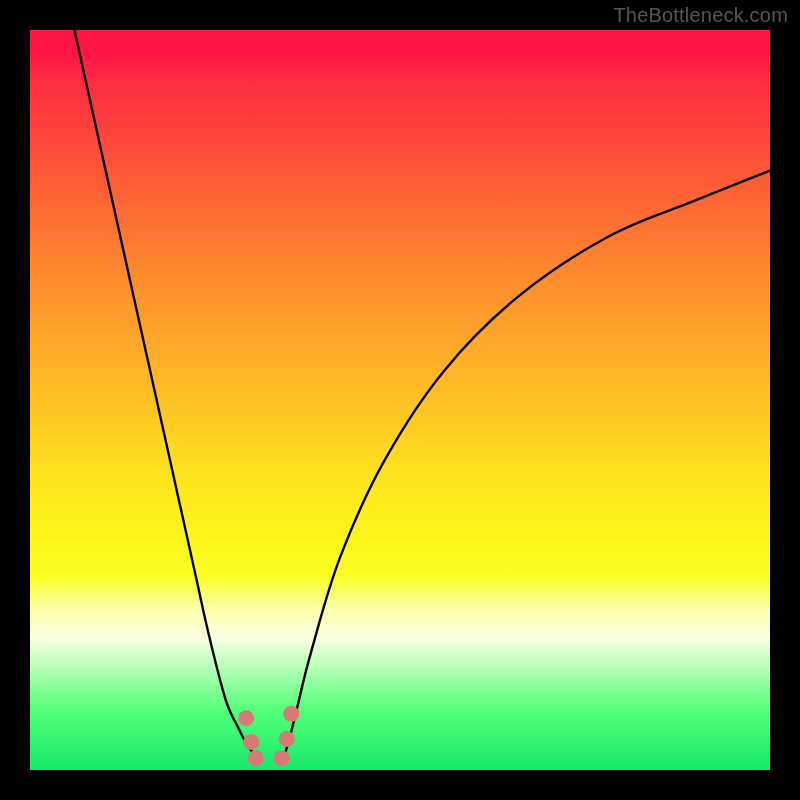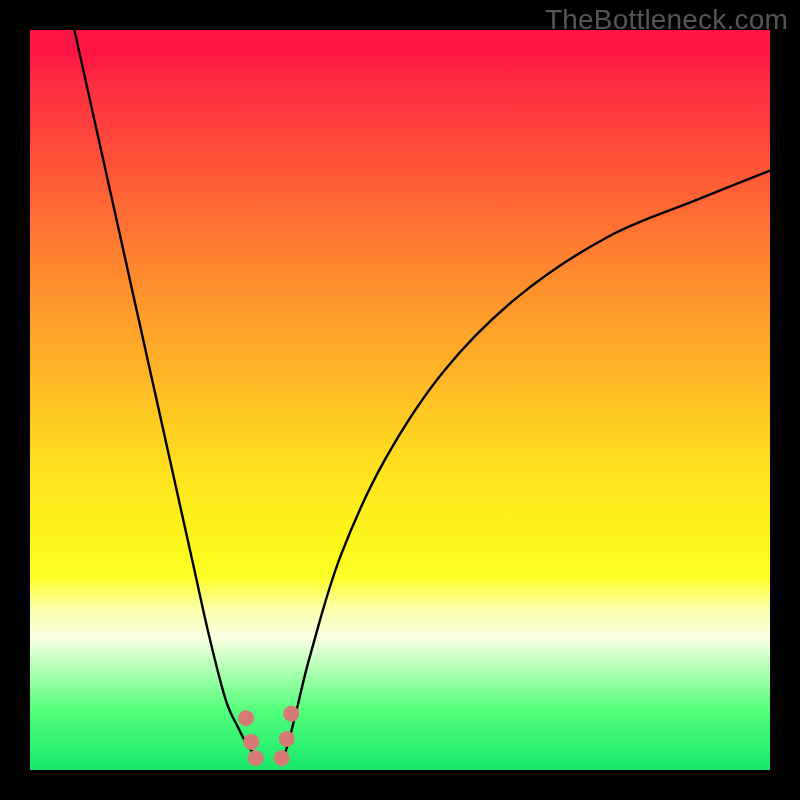--- a/index.html
+++ b/index.html
@@ -8,21 +8,21 @@
     position: relative;
     width: 800px;
     height: 800px;
     background: #000;
   }
   .watermark {
     position: absolute;
     top: 4px;
     right: 12px;
     font-family: Arial, Helvetica, sans-serif;
-    font-size: 28px;
+    font-size: 20px;
     color: #565656;
     letter-spacing: 0.2px;
     z-index: 50;
   }
   .plot {
     position: absolute;
     left: 30px;
     top: 30px;
     width: 740px;
     height: 740px;

